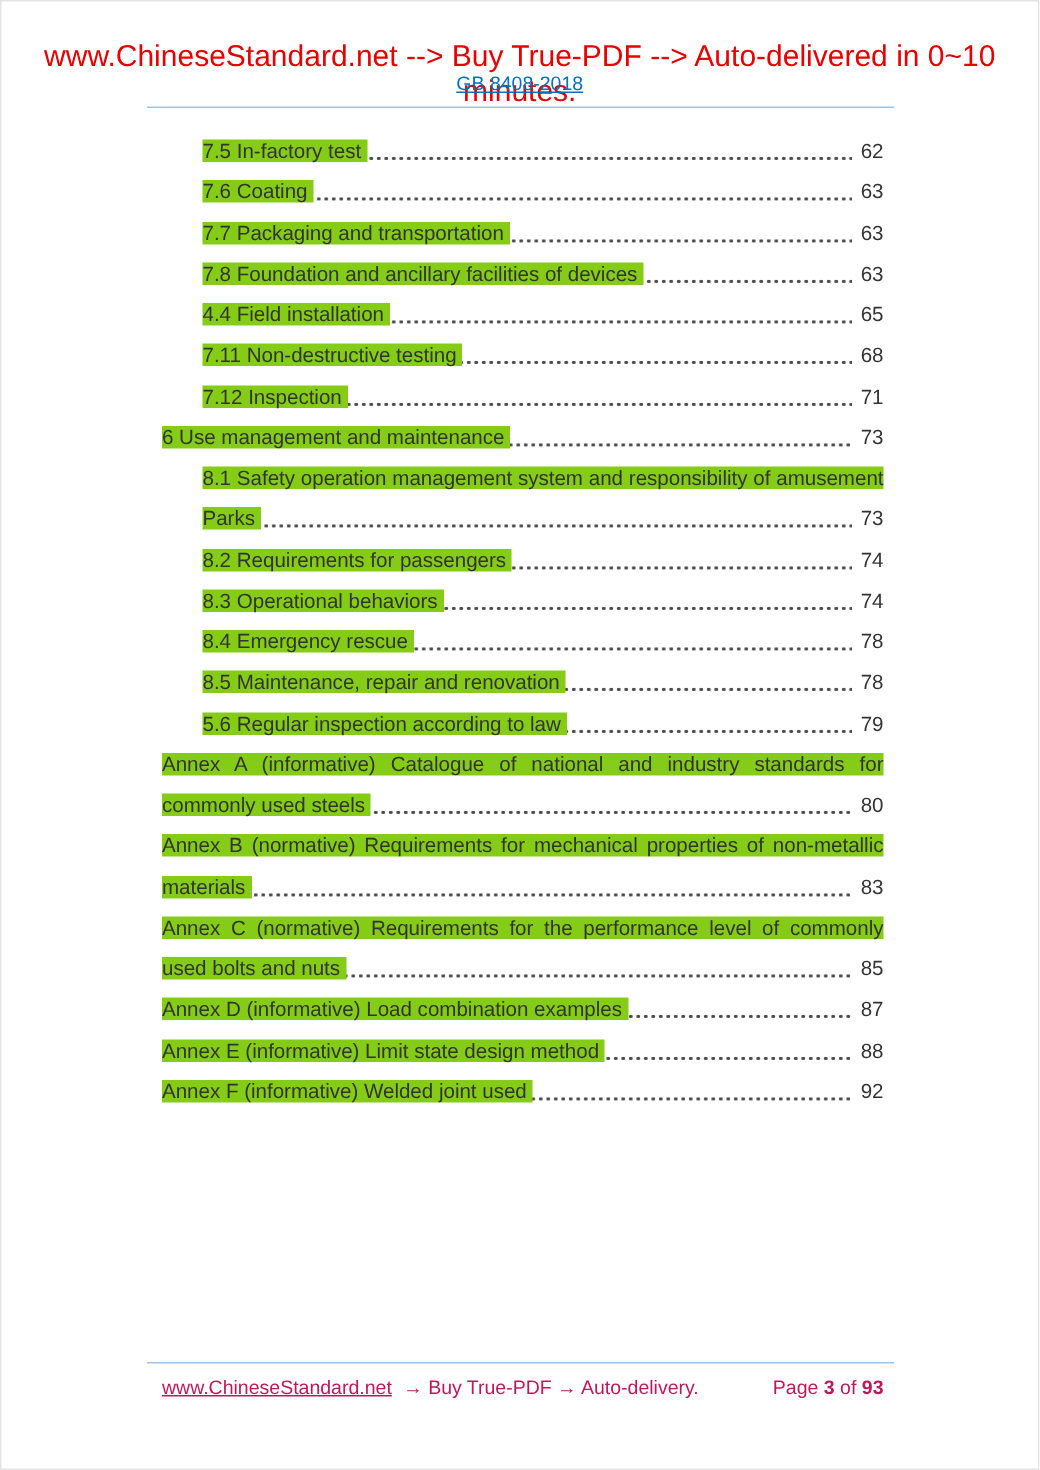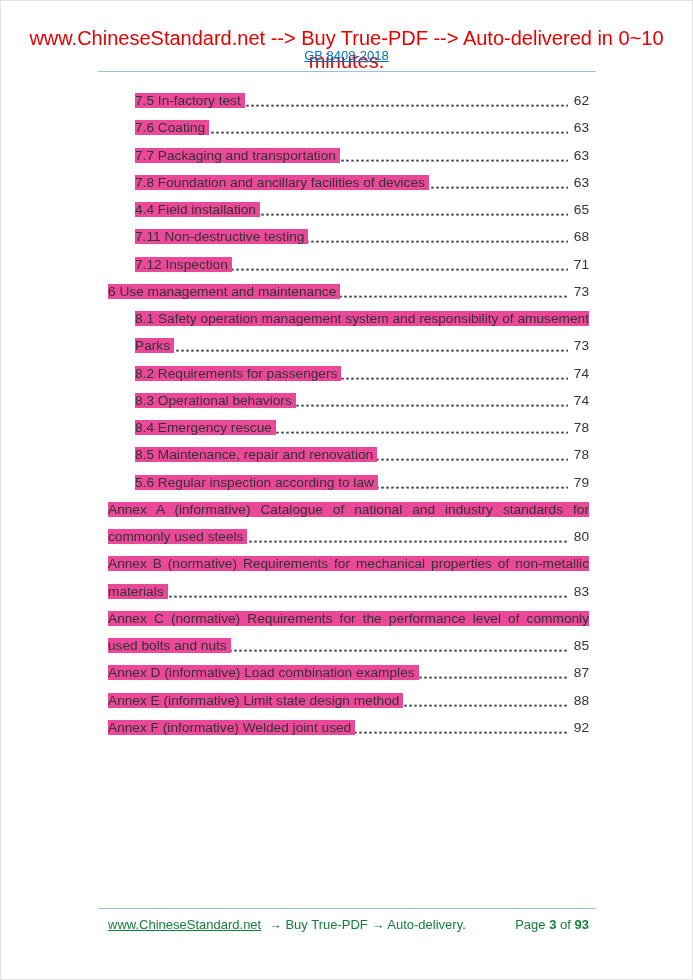--- a/index.html
+++ b/index.html
@@ -40,21 +40,21 @@
     color: #333333;
   }
   .entry {
     position: relative;
     line-height: 27.25px;
     text-align: justify;
   }
   .entry.indent { padding-left: 27px; }
   .etext {
     position: relative; z-index: 1;
-    background: #ec4899;
+    background: #84cc16;
     padding-right: 4px;
   }
   .epage {
     position: absolute; right: 0; bottom: 0; z-index: 1;
     background: #ffffff;
     padding-left: 6px;
     line-height: 27.25px;
   }
   .dots {
     position: absolute; left: 0; right: 0; bottom: 0;
@@ -62,21 +62,21 @@
     background-image: radial-gradient(circle, #4a4a4a 1.05px, rgba(0,0,0,0) 1.35px);
     background-size: 5px 27.25px;
     background-position: 0 5px;
     background-repeat: repeat-x;
   }
   .entry.indent .dots { left: 27px; }
   .footer {
     position: absolute; top: 916px; left: 107px; right: 103px;
     display: flex; justify-content: space-between; align-items: baseline;
     font-size: 13px;
-    color: #15803d;
+    color: #be185d;
   }
   .footer-link { text-decoration: underline; cursor: pointer; }
   .footer-tagline { margin-left: 4px; }
   .bold { font-weight: bold; }
 </style>
 </head>
 <body>
 
 <div class="page">
 

